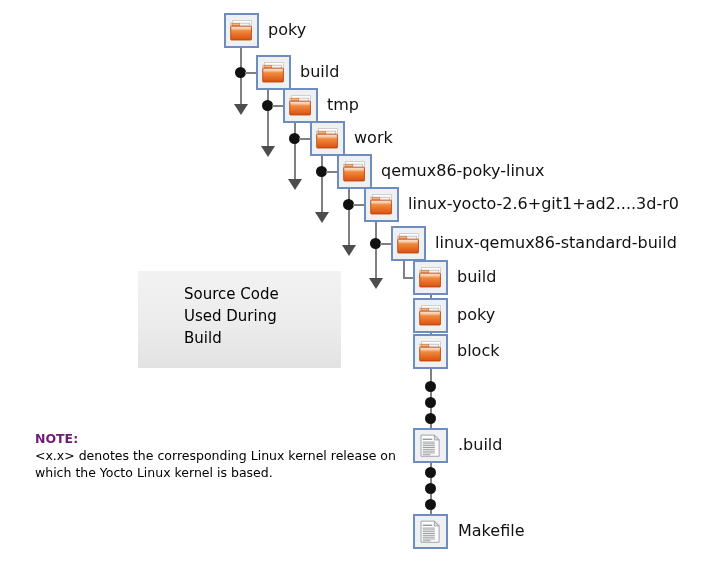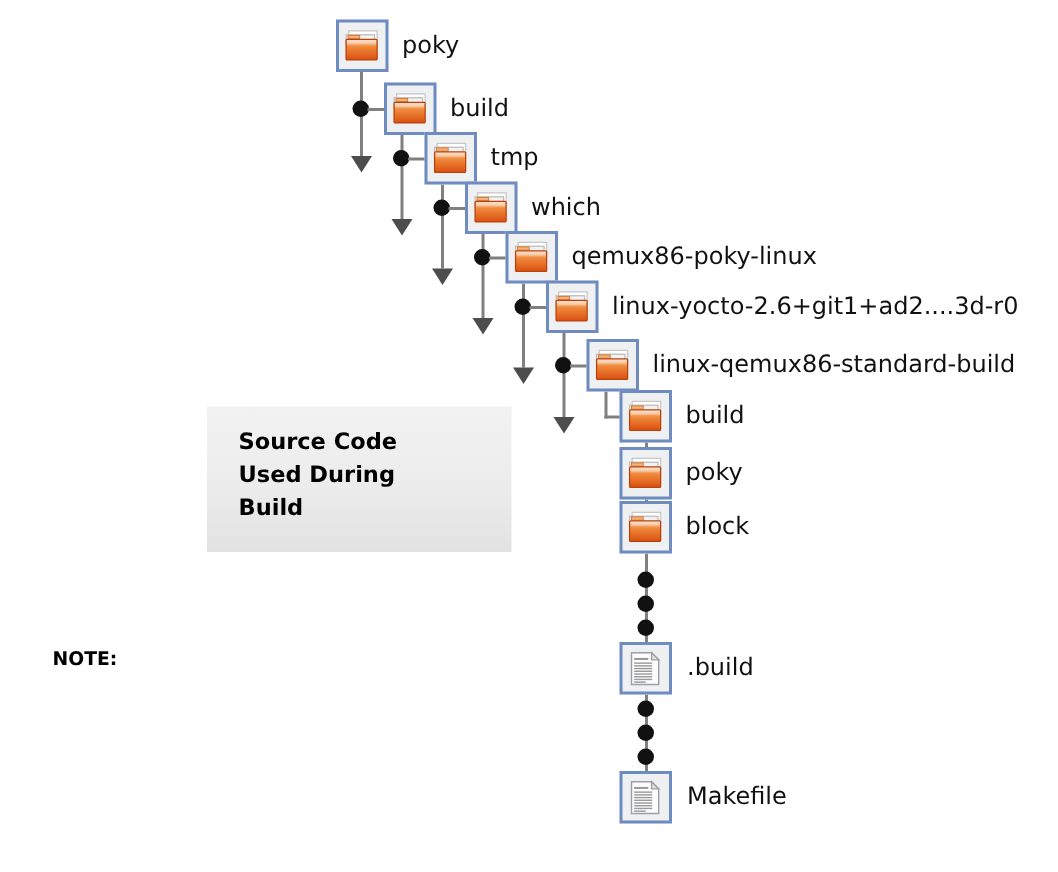--- a/index.html
+++ b/index.html
@@ -98,40 +98,40 @@
   #source-box {
     position: absolute;
     left: 125px;
     top: 271px;
     width: 203px;
     height: 97px;
     background: linear-gradient(to bottom, #f2f2f2 0%, #ececec 55%, #e2e2e2 100%);
   }
   #source-box .box-text {
     position: absolute;
-    left: 21px;
+    left: 46px;
     top: 12px;
     font-size: 15px;
-    font-weight: bold;
+    font-weight: normal;
     line-height: 22px;
     color: #000000;
     white-space: pre-line;
   }
 
   
   #note {
     position: absolute;
     left: 22px;
     top: 430px;
     width: 370px;
   }
   #note .note-title {
     font-size: 12.5px;
     font-weight: bold;
-    color: #000000;
+    color: #701a75;
     line-height: 17px;
   }
   #note .note-body {
     font-size: 12.5px;
     color: #000000;
     line-height: 17px;
     white-space: pre-line;
   }
 </style>
 </head>
@@ -254,21 +254,21 @@
                 <stop offset="100%" stop-color="#d94f10"></stop>
               </linearGradient>
             </defs>
             <rect x="4" y="3" width="22" height="8" fill="#ffffff" stroke="#c8c8c8" stroke-width="1"></rect>
             <rect x="2" y="6" width="22" height="8" fill="#f2f2f2" stroke="#bdbdbd" stroke-width="1"></rect>
             <rect x="3.5" y="6.5" width="9" height="2.5" fill="#f6b27a" stroke="#d2762f" stroke-width="0.7"></rect>
             <rect x="2" y="9.5" width="24" height="16" rx="0.8" fill="url(#fgrad)" stroke="#b8410c" stroke-width="1"></rect>
             <rect x="2.8" y="10.3" width="22.4" height="3" fill="#ffffff" opacity="0.28"></rect>
           </svg>
         </div>
-        <div class="node-label">which</div>
+        <div class="node-label">work</div>
       </div>
       <div class="node" style="left: 324px; top: 154px;">
         <div class="icon-box">
           <svg class="folder-svg" viewBox="0 0 29 29" xmlns="http://www.w3.org/2000/svg">
             <defs>
               <linearGradient id="fgrad" x1="0" y1="0" x2="0" y2="1">
                 <stop offset="0%" stop-color="#fbe3cf"></stop>
                 <stop offset="35%" stop-color="#f08a3c"></stop>
                 <stop offset="100%" stop-color="#d94f10"></stop>
               </linearGradient>
@@ -416,15 +416,17 @@
     </div>
 
   <div id="source-box">
     <div class="box-text">Source Code
 Used During
 Build</div>
   </div>
 
   <div id="note">
     <div class="note-title">NOTE:</div>
+    <div class="note-body">&lt;x.x&gt; denotes the corresponding Linux kernel release on
+which the Yocto Linux kernel is based.</div>
   </div>
 
 </div>
 
 </body></html>

